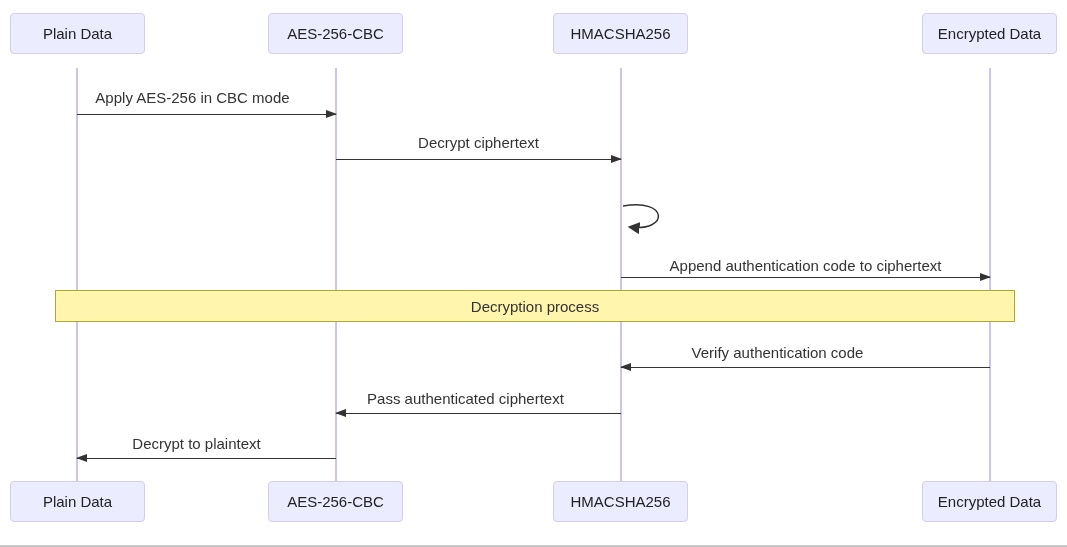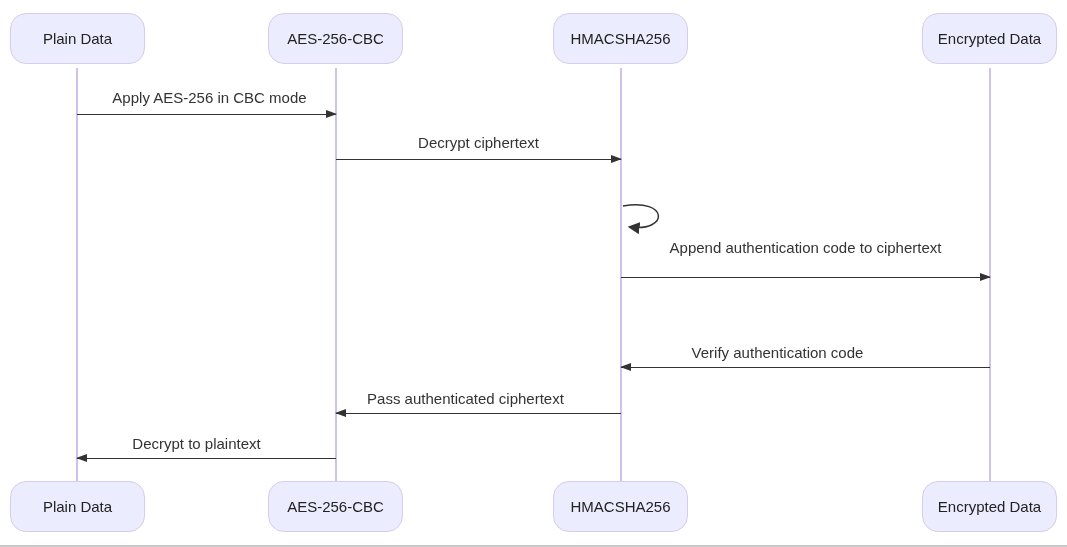--- a/index.html
+++ b/index.html
@@ -24,24 +24,24 @@
   .lifeline {
     position: absolute;
     top: 68px;
     height: 413px;
     width: 2px;
     background: var(--lifeline);
   }
   .actor {
     position: absolute;
     width: 135px;
-    height: 51px;
+    height: 41px;
     background: var(--actor-fill);
     border: 1px solid var(--actor-border);
-    border-radius: 16px;
+    border-radius: 4px;
     display: flex;
     align-items: center;
     justify-content: center;
     font-size: 15px;
     color: #222222;
   }
   .actor.top { top: 13px; }
   .actor.bottom { top: 481px; }
   .msg-label {
     position: absolute;
@@ -101,44 +101,47 @@
   <div class="actor top" style="left:268px">
       <span>AES-256-CBC</span>
     </div>
   <div class="actor top" style="left:553px">
       <span>HMACSHA256</span>
     </div>
   <div class="actor top" style="left:922px">
       <span>Encrypted Data</span>
     </div>
 
-  <div class="msg-label" style="left:80px;width:259px;top:89px">Apply AES-256 in CBC mode</div>
+  <div class="msg-label" style="left:63px;width:259px;top:89px">Apply AES-256 in CBC mode</div>
   <div class="arrow" style="left:77px;width:259px;top:114px">
       <span class="head right"></span>
     </div>
 
   <div class="msg-label" style="left:336px;width:285px;top:134px">Decrypt ciphertext</div>
   <div class="arrow" style="left:336px;width:285px;top:159px">
       <span class="head right"></span>
     </div>
 
   <svg class="selfloop" width="56" height="34" viewBox="0 0 56 34">
     <defs>
       <marker id="ah" viewBox="0 0 10 10" refX="8" refY="5" markerWidth="8" markerHeight="8" orient="auto-start-reverse">
         <path d="M0,0 L10,5 L0,10 z" fill="#333333"></path>
       </marker>
     </defs>
     <path d="M3,5 C49,-3 49,31 10,26" fill="none" stroke="#333333" stroke-width="1.5" marker-end="url(#ah)"></path>
   </svg>
 
-  <div class="msg-label" style="left:621px;width:369px;top:239px">Append authentication code to ciphertext</div>
+  <div class="msg-label" style="left:621px;width:369px;top:257px">Append authentication code to ciphertext</div>
   <div class="arrow" style="left:621px;width:369px;top:277px">
       <span class="head right"></span>
     </div>
 
+  <div class="note">
+    <span>Decryption process</span>
+  </div>
 
   <div class="msg-label" style="left:621px;width:313px;top:344px">Verify authentication code</div>
   <div class="arrow" style="left:621px;width:369px;top:367px">
       <span class="head left"></span>
     </div>
 
   <div class="msg-label" style="left:336px;width:259px;top:390px">Pass authenticated ciphertext</div>
   <div class="arrow" style="left:336px;width:285px;top:413px">
       <span class="head left"></span>
     </div>

